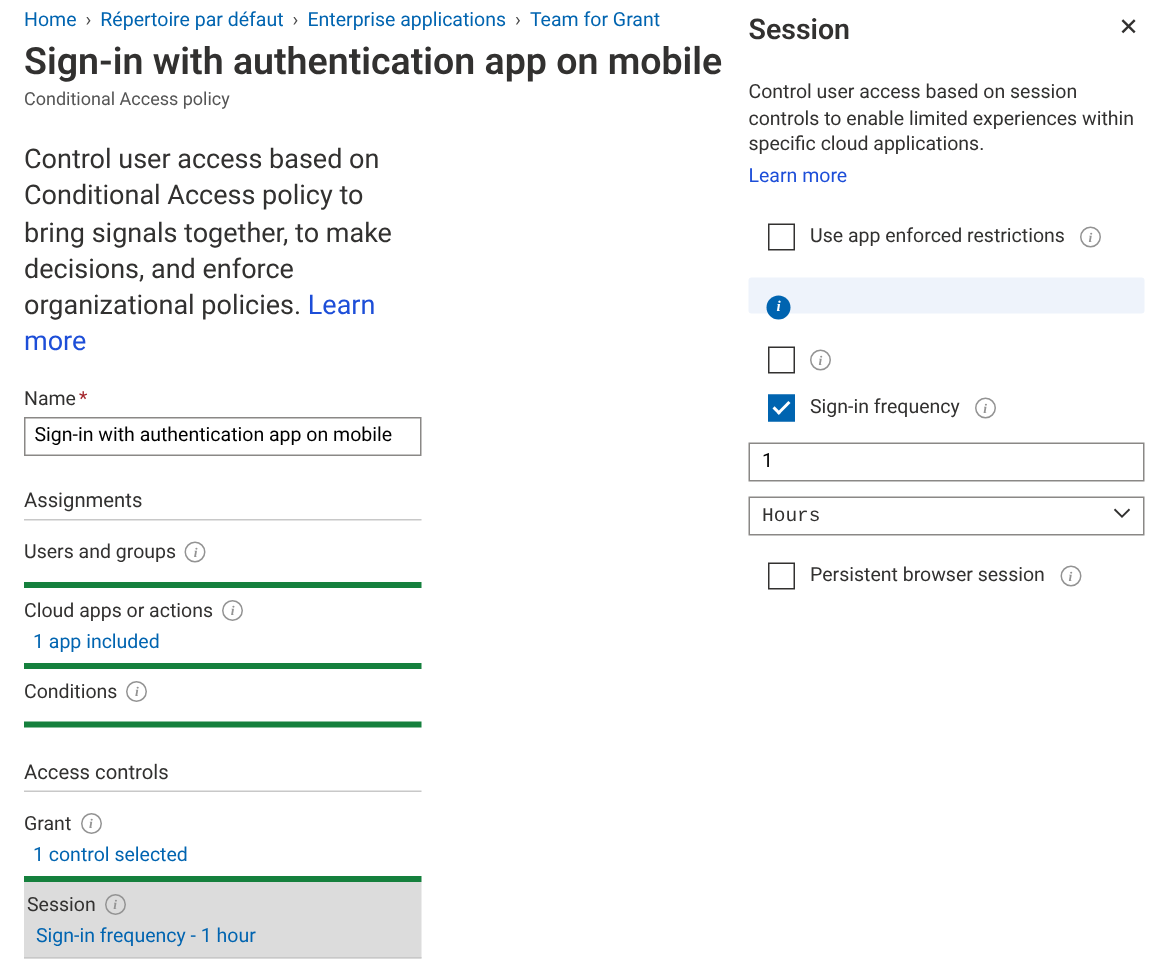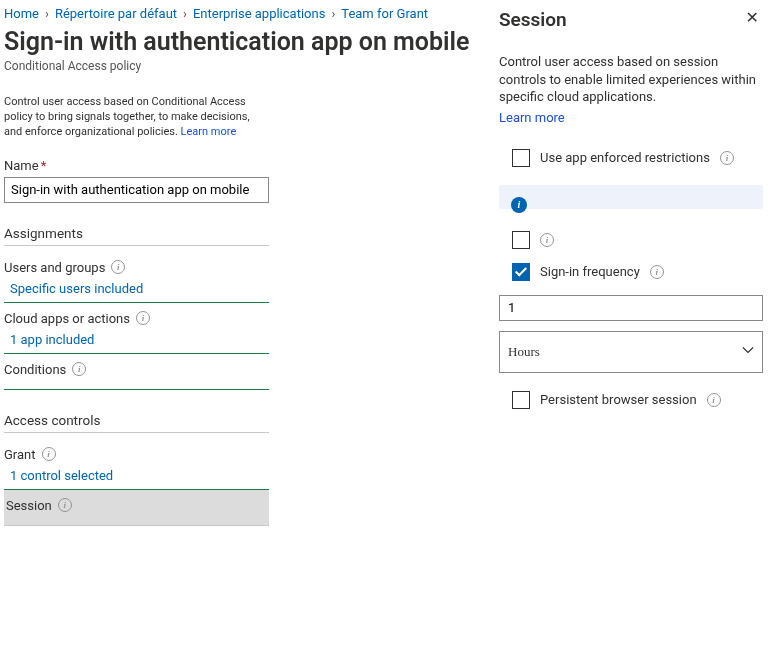--- a/index.html
+++ b/index.html
@@ -4,31 +4,31 @@
 <style>
   * { box-sizing: border-box; }
   html, body {
     margin: 0; padding: 0;
     font-family: "Segoe UI", -apple-system, BlinkMacSystemFont, Roboto, "Helvetica Neue", sans-serif;
     font-size: 13px;
     color: #323130;
     background: #fff;
   }
   .page { width: 777px; height: 649px; position: relative; overflow: hidden; }
-  .main { position: absolute; left: 0; top: 0; width: 497px; height: 583px; padding: 6px 4px; }
+  .main { position: absolute; left: 12px; top: 0; width: 497px; height: 583px; padding: 6px 4px; }
   .side { position: absolute; right: 0; top: 0; width: 280px; height: 649px; padding: 8px 14px 8px 2px; }
 
   
   .breadcrumb { display: flex; flex-wrap: wrap; align-items: center; gap: 4px; font-size: 13px; margin-bottom: 6px; }
   .breadcrumb a { color: #0064B0; text-decoration: none; cursor: pointer; }
   .breadcrumb .sep { color: #4a4a4a; margin: 0 2px; user-select: none; }
 
   h1.title { font-size: 25px; font-weight: 600; margin: 4px 0 0 0; line-height: 1.2; }
   .subtitle { font-size: 12px; color: #555; margin-top: 2px; margin-bottom: 22px; }
-  .intro { font-size: 11px; max-width: 260px; line-height: 1.35; }
+  .intro { font-size: 18px; max-width: 260px; line-height: 1.35; }
   .learn { color: #1d4ed8; cursor: pointer; }
 
   
   .leftcol { width: 265px; }
 
   .field-label { font-size: 13px; margin-top: 18px; margin-bottom: 4px; }
   .req { color: #a4262c; margin-left: 2px; }
 
   .textbox {
     width: 100%;
@@ -42,21 +42,21 @@
 
   .section-heading {
     font-size: 13.5px;
     margin-top: 22px;
     margin-bottom: 6px;
     border-bottom: 1px solid #c8c8c8;
     padding-bottom: 4px;
   }
 
   .row {
-    border-bottom: 1px solid #15803d;
+    border-bottom: 4px solid #15803d;
     padding: 6px 0;
   }
   .row-selected { background: #dcdcdc; }
   .row-selected.row { border-bottom: 1px solid #c8c8c8; }
   .row-label {
     font-size: 13px;
     color: #323130;
     padding-top: 2px;
     padding-bottom: 6px;
     display: flex;
@@ -150,25 +150,25 @@
     height: 26px;
     border: 1px solid #8a8886;
     padding: 2px 8px;
     font-size: 13px;
     font-family: inherit;
     margin-top: 14px;
     outline: none;
   }
   .freq-select {
     width: 100%;
-    height: 42px;
+    height: 26px;
     border: 1px solid #8a8886;
     padding: 0 24px 0 8px;
     font-size: 13px;
-    font-family: Liberation Serif, serif;
+    font-family: Liberation Mono, monospace;
     margin-top: 10px;
     position: relative;
     display: flex;
     align-items: center;
     cursor: pointer;
     user-select: none;
   }
   .freq-select .chev {
     position: absolute;
     right: 8px;
@@ -206,21 +206,20 @@
       </div>
       <input class="textbox" value="Sign-in with authentication app on mobile" style="">
 
       <div class="section-heading">Assignments</div>
 
       <div class="row">
         <div class="row-label">
           <span>Users and groups</span>
           <span class="info-icon">i</span>
         </div>
-        <div class="row-value">Specific users included</div>
       </div>
 
       <div class="row">
         <div class="row-label">
           <span>Cloud apps or actions</span>
           <span class="info-icon">i</span>
         </div>
         <div class="row-value">1 app included</div>
       </div>
 
@@ -239,20 +238,21 @@
           <span class="info-icon">i</span>
         </div>
         <div class="row-value">1 control selected</div>
       </div>
 
       <div class="row row-selected" style="padding-left:2px;">
         <div class="row-label">
           <span>Session</span>
           <span class="info-icon">i</span>
         </div>
+        <div class="row-value">Sign-in frequency - 1 hour</div>
       </div>
     </div>
   </div>
 
   <div class="side">
     <div class="side-header">
       <div class="side-title">Session</div>
       <div class="close-x">✕</div>
     </div>
 

